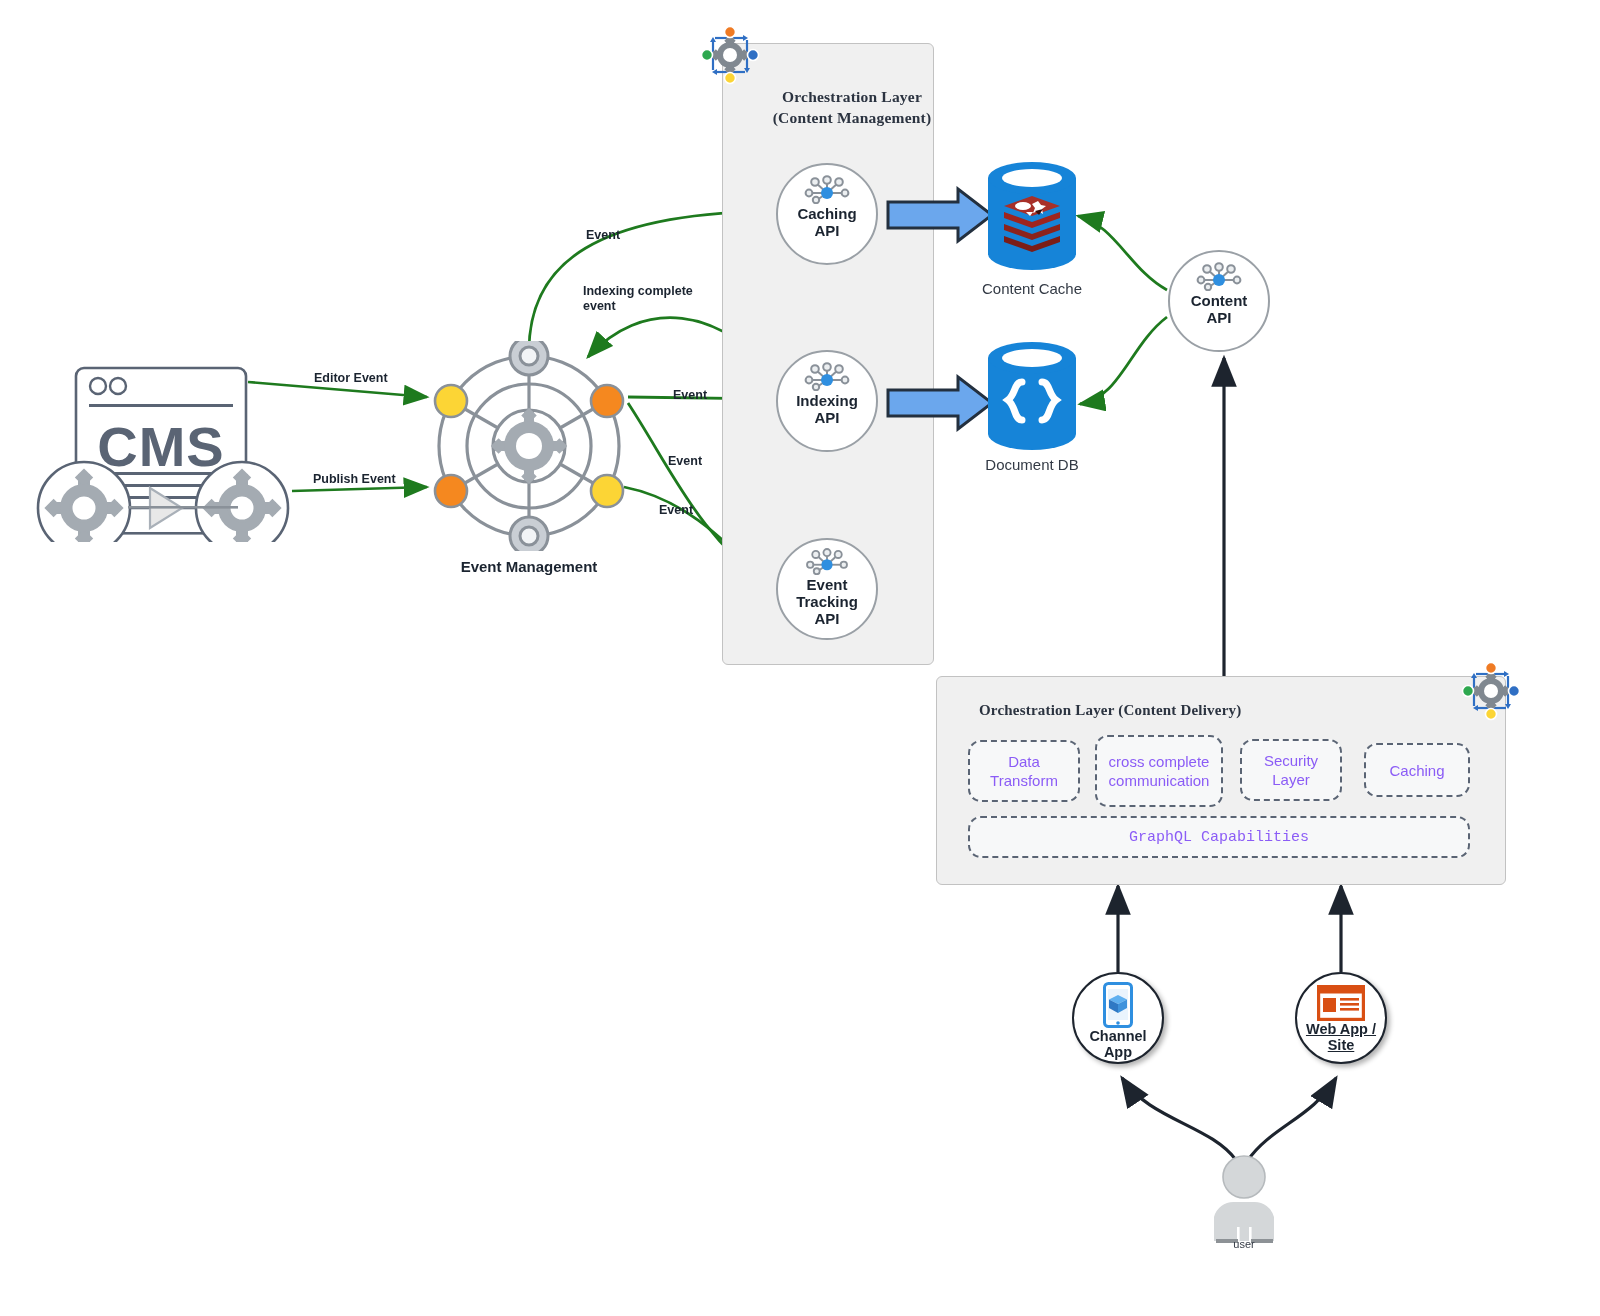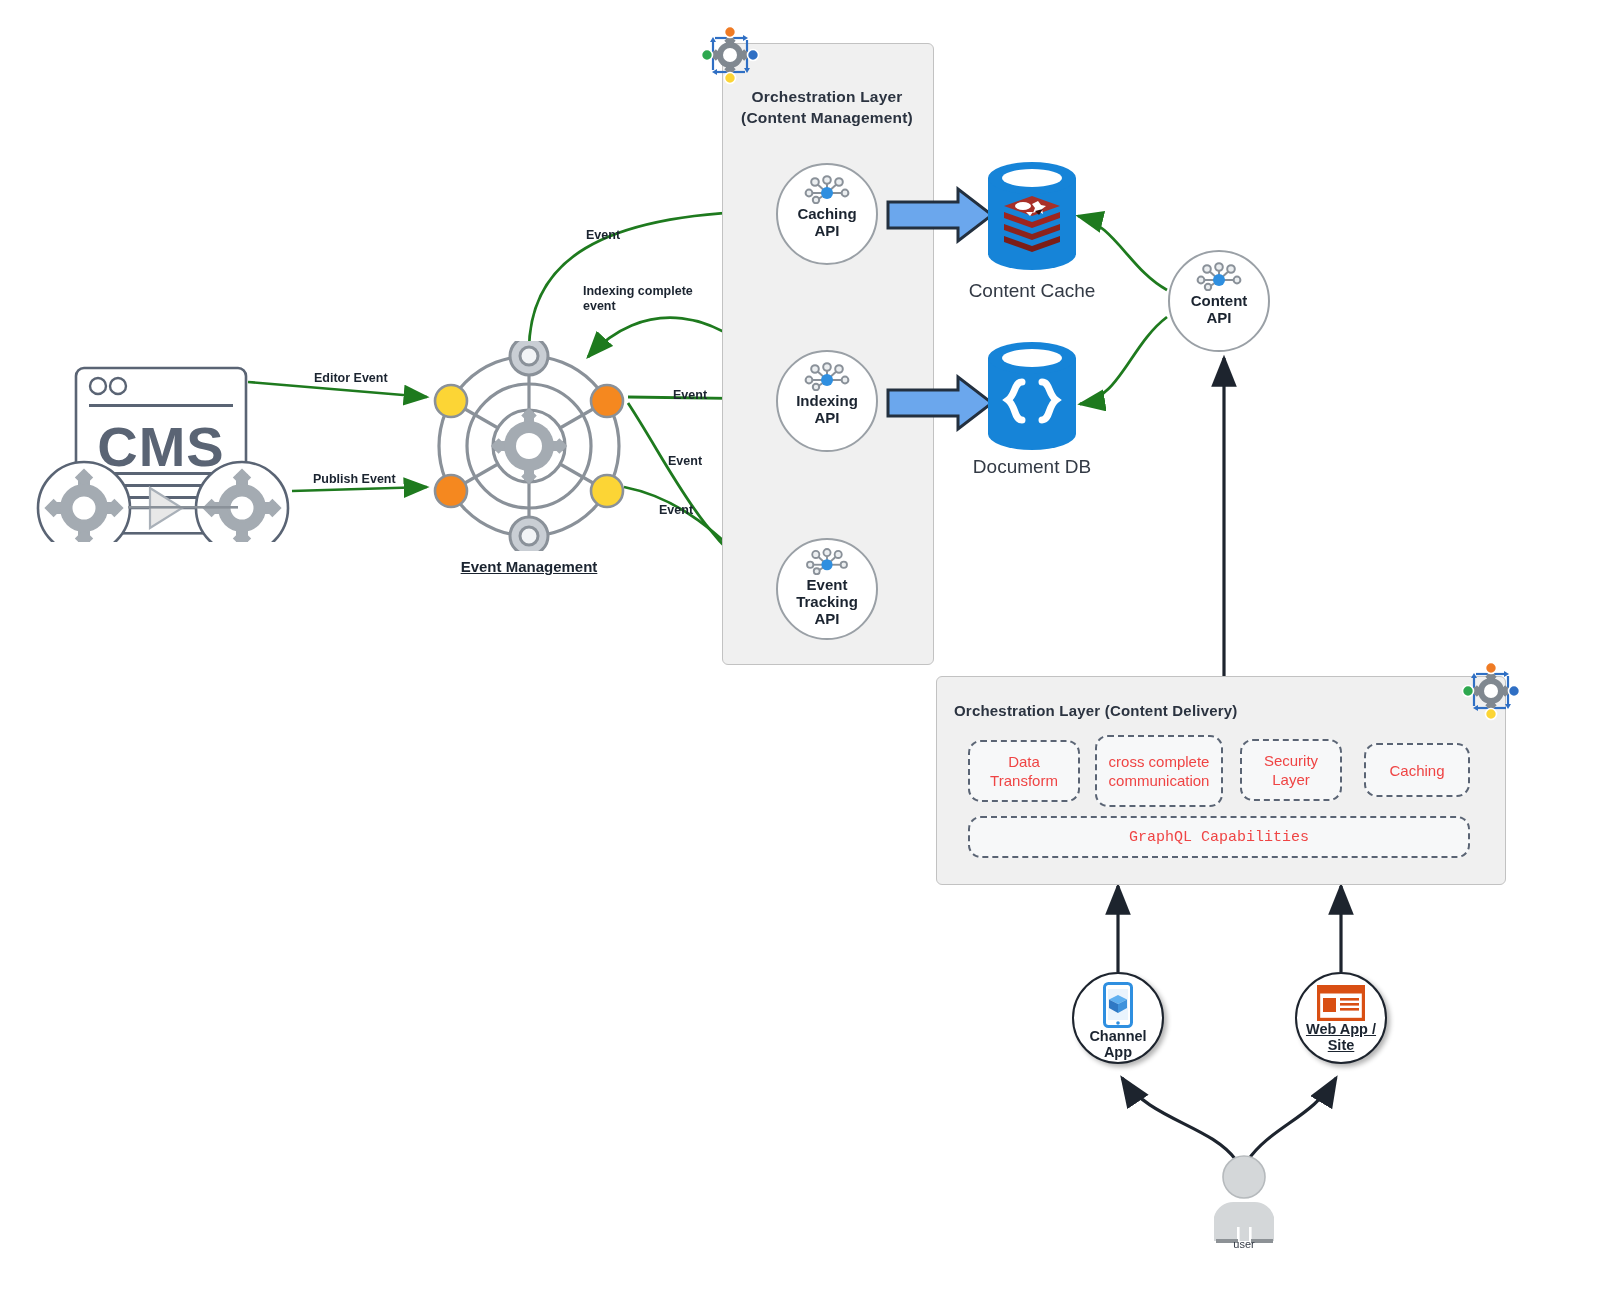--- a/index.html
+++ b/index.html
@@ -9,50 +9,50 @@
   }
   #stage{position:absolute;left:0;top:0;width:1600px;height:1316px;}
   svg#wires{position:absolute;left:0;top:0;width:1600px;height:1316px;pointer-events:none;}
 
   
   .node{position:absolute;}
   .panel{
     position:absolute;background:#f0f0f0;border:1px solid #c2c2c2;border-radius:6px;
   }
   .panel-title{
-    position:absolute;font-family:Liberation Sans, sans-serif;
+    position:absolute;font-family:Liberation Serif, serif;
     font-weight:bold;color:#2b3340;font-size:15.5px;line-height:21px;
-    text-align:center;white-space:pre-line;letter-spacing:.2px;
+    text-align:center;white-space:pre-line;letter-spacing:.2px;padding-left:25px;
   }
   .api-circle{
     position:absolute;width:102px;height:102px;border-radius:50%;
     background:#ffffff;border:2px solid #9aa0a6;
     display:flex;flex-direction:column;align-items:center;justify-content:flex-start;
     box-sizing:border-box;
   }
   .api-label{
     font-size:15px;font-weight:bold;color:#1b2430;line-height:17px;text-align:center;
     margin-top:1px;
   }
   .api-ico{margin-top:9px;}
 
   .cyl-label{
-    position:absolute;font-size:19px;color:#333a45;text-align:center;width:200px;
+    position:absolute;font-size:15px;color:#333a45;text-align:center;width:200px;
   }
   .edge-label{
     position:absolute;font-size:12.5px;font-weight:bold;color:#1b2430;
     line-height:15px;white-space:pre-line;
   }
   .hub-label{
     position:absolute;font-size:15px;font-weight:bold;color:#1b2430;text-align:center;width:260px;
   }
   .dash-box{
     position:absolute;border:2.5px dashed #5a6474;border-radius:13px;background:#f7f8f9;
     display:flex;align-items:center;justify-content:center;text-align:center;
-    font-size:15px;color:#ef4444;line-height:19px;box-sizing:border-box;
+    font-size:15px;color:#8b5cf6;line-height:19px;box-sizing:border-box;
   }
   .endpoint{
     position:absolute;width:92px;height:92px;border-radius:50%;background:#fff;
     border:2.5px solid #1d242e;display:flex;flex-direction:column;align-items:center;
     justify-content:flex-start;box-sizing:border-box;
     box-shadow:3px 3px 5px rgba(0,0,0,.30);
   }
   .endpoint .api-label{font-size:14.5px;line-height:16px;margin-top:0px;}
   .user-label{position:absolute;font-size:11px;color:#333a45;text-align:center;width:120px;}
 </style>
@@ -187,21 +187,21 @@
             <circle cy="90" r="9" fill="#f2f4f6" stroke="#8a9199" stroke-width="3"></circle>
           </g>
 
         <circle cx="-78" cy="-45" r="16" fill="#fcd535" stroke="#8a9199" stroke-width="2.6"></circle>
         <circle cx="78" cy="-45" r="16" fill="#f5881f" stroke="#8a9199" stroke-width="2.6"></circle>
         <circle cx="-78" cy="45" r="16" fill="#f5881f" stroke="#8a9199" stroke-width="2.6"></circle>
         <circle cx="78" cy="45" r="16" fill="#fcd535" stroke="#8a9199" stroke-width="2.6"></circle>
       </g>
     </svg>
   </div>
-  <div class="hub-label" style="left:399px;top:558px;text-decoration:underline;">Event Management</div>
+  <div class="hub-label" style="left:399px;top:558px;">Event Management</div>
 
   <div class="panel" style="left:722px;top:43px;width:210px;height:620px;"></div>
   <div class="panel-title" style="left:722px;top:86px;width:210px;">Orchestration Layer
 (Content Management)</div>
 
   <div class="node" style="left:699px;top:24px;width:62px;height:62px;">
     <svg width="62" height="62" viewBox="0 0 62 62">
       <g fill="none" stroke="#2f6fc4" stroke-width="2.2">
         <path d="M16,14 L46,14"></path>
           <path d="M48,16 L48,46"></path>

